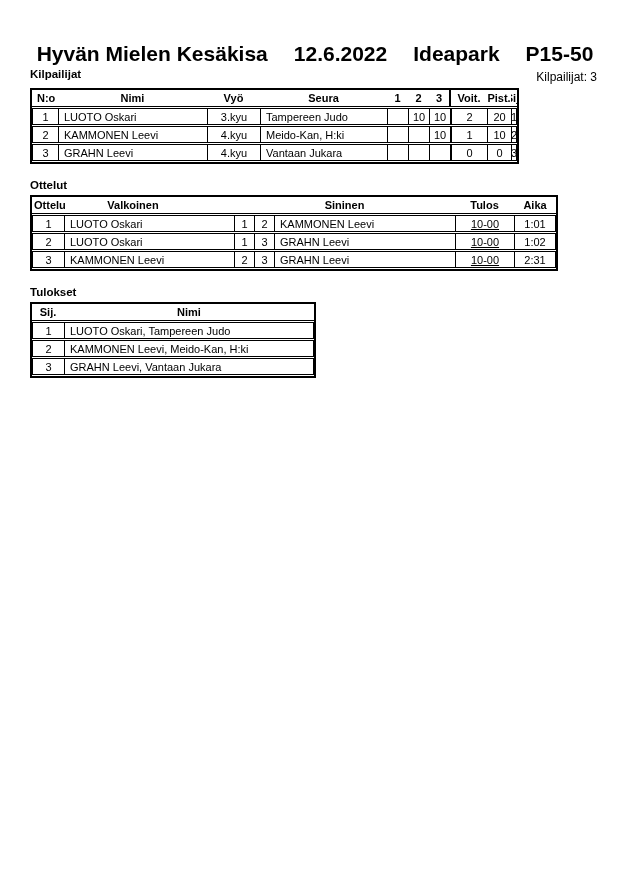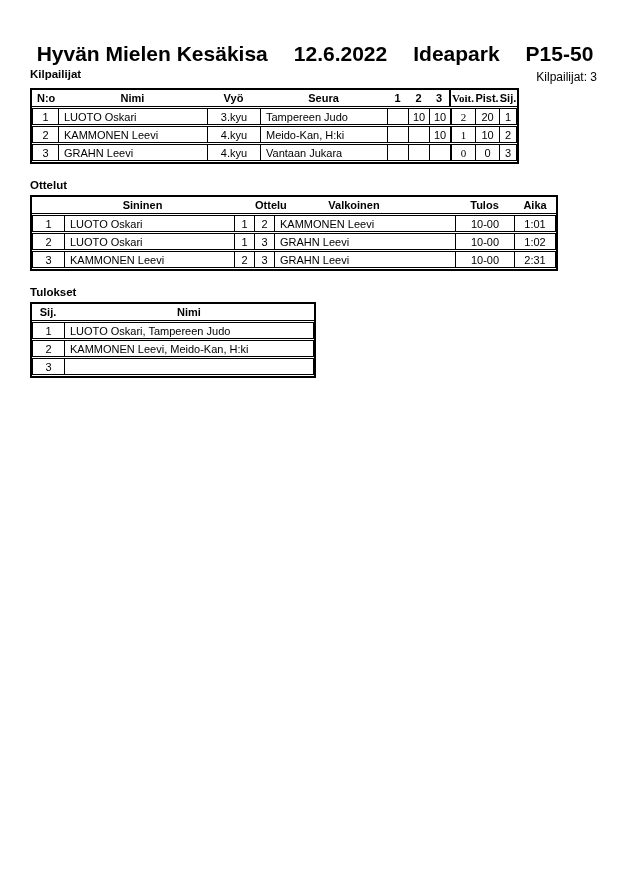--- a/index.html
+++ b/index.html
@@ -48,31 +48,31 @@
   .vr { border-right: 1px solid #000; }
   .thick { border-right: 2px solid #000; }
 
   
   .t1 .col-no   { width: 26px; }
   .t1 .col-name { width: 149px; }
   .t1 .col-belt { width: 53px; }
   .t1 .col-club { width: 127px; }
   .t1 .col-m    { width: 21px; }
   .t1 .col-m3   { width: 22px; }
-  .t1 .col-wins { width: 24px; font-family: Liberation Serif, serif; }
+  .t1 .col-wins { width: 36px; }
   .t1 .col-pts  { width: 24px; }
   .t1 .col-rank { flex: 1; }
 
   
   .t2 .col-match { width: 32px; }
   .t2 .col-white { width: 170px; }
   .t2 .col-wn    { width: 20px; }
   .t2 .col-bn    { width: 20px; }
   .t2 .col-blue  { width: 181px; }
-  .t2 .col-res   { width: 59px; }
+  .t2 .col-res   { width: 59px; text-decoration: underline; }
   .t2 .col-time  { flex: 1; text-align: center; }
   .t2 .hsec-white { width: 202px; position: relative; }
   .t2 .hsec-blue  { width: 221px; }
   .t2 .hsec-res   { width: 59px; }
   .t2 .hsec-time  { flex: 1; }
   .corner-label {
     position: absolute; left: 2px; top: 0; bottom: 0;
     display: flex; align-items: center;
     font-weight: bold; font-size: 11px;
   }
@@ -148,25 +148,25 @@
     <div class="c col-wins vr">0</div>
     <div class="c col-pts vr">0</div>
     <div class="c col-rank">3</div>
   </div>
 </div>
 
 <div class="section-label mid-title ottelut-title">Ottelut</div>
 
 <div class="tbl t2">
   <div class="hrow">
-    <div class="c hsec-blue">Sininen</div>
     <div class="c hsec-white">
       <span class="corner-label">Ottelu</span>
       <span>Valkoinen</span>
     </div>
+    <div class="c hsec-blue">Sininen</div>
     <div class="c hsec-res">Tulos</div>
     <div class="c hsec-time">Aika</div>
   </div>
   <div class="brow">
     <div class="c col-match vr">1</div>
     <div class="c left col-white vr">LUOTO Oskari</div>
     <div class="c col-wn vr">1</div>
     <div class="c col-bn vr">2</div>
     <div class="c left col-blue vr">KAMMONEN Leevi</div>
     <div class="c col-res vr">10-00</div>
@@ -202,14 +202,15 @@
   <div class="brow">
     <div class="c col-rank3 vr">1</div>
     <div class="c left col-name3">LUOTO Oskari, Tampereen Judo</div>
   </div>
   <div class="brow">
     <div class="c col-rank3 vr">2</div>
     <div class="c left col-name3">KAMMONEN Leevi, Meido-Kan, H:ki</div>
   </div>
   <div class="brow">
     <div class="c col-rank3 vr">3</div>
+    <div class="c left col-name3">GRAHN Leevi, Vantaan Jukara</div>
   </div>
 </div>
 
 </body></html>

